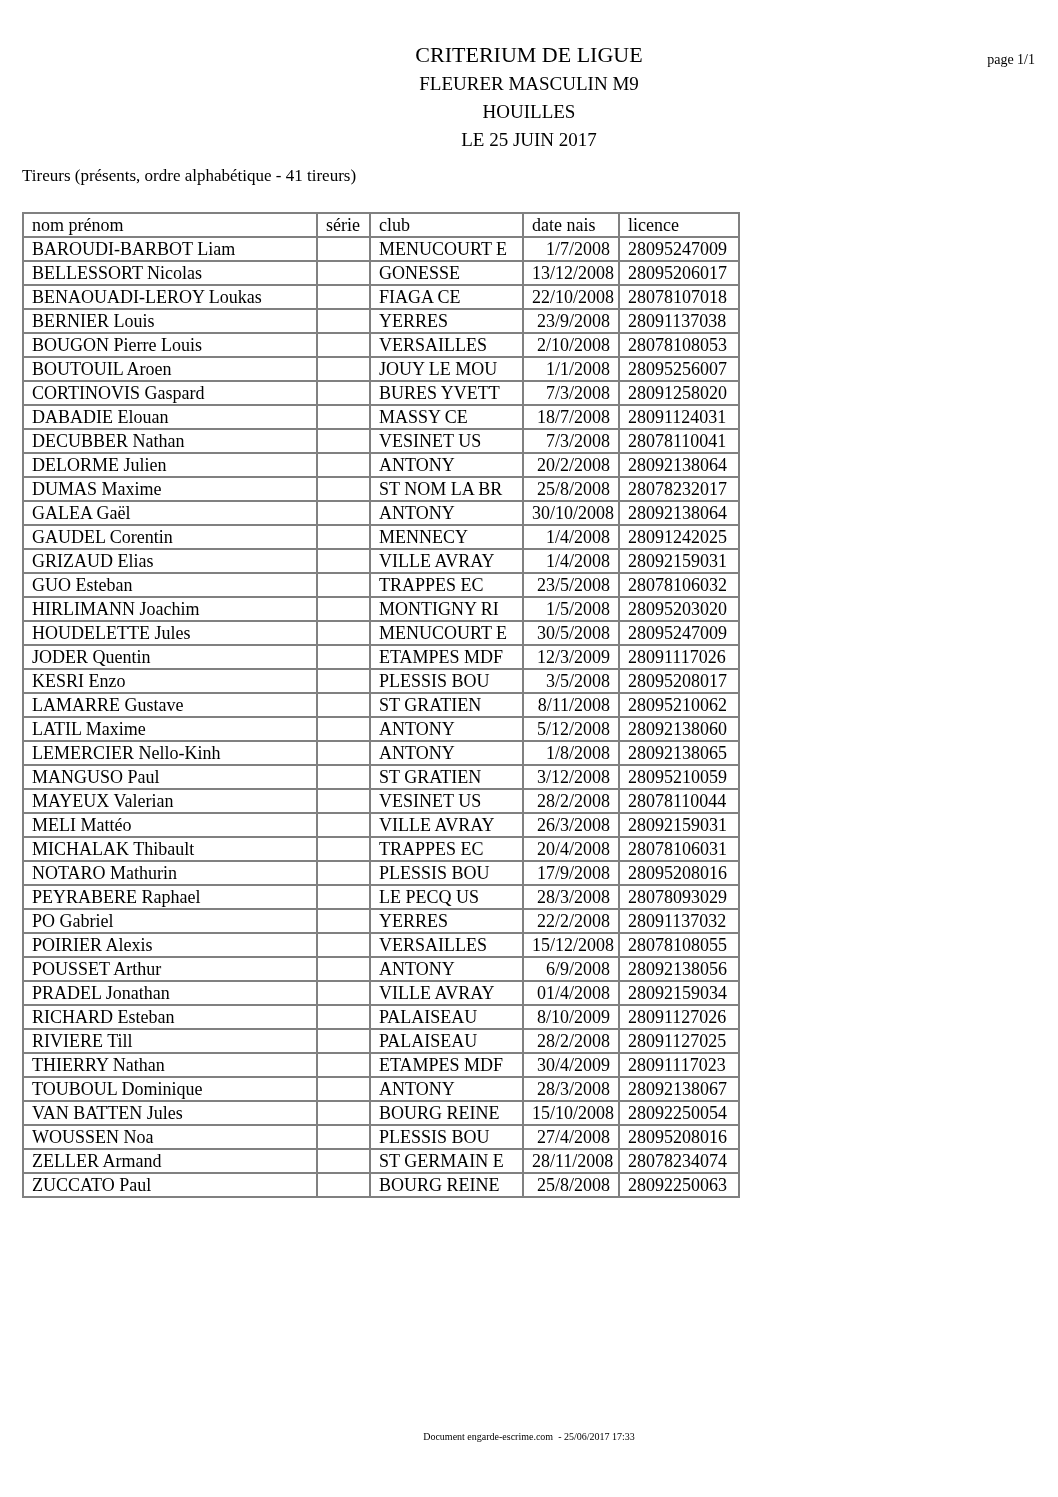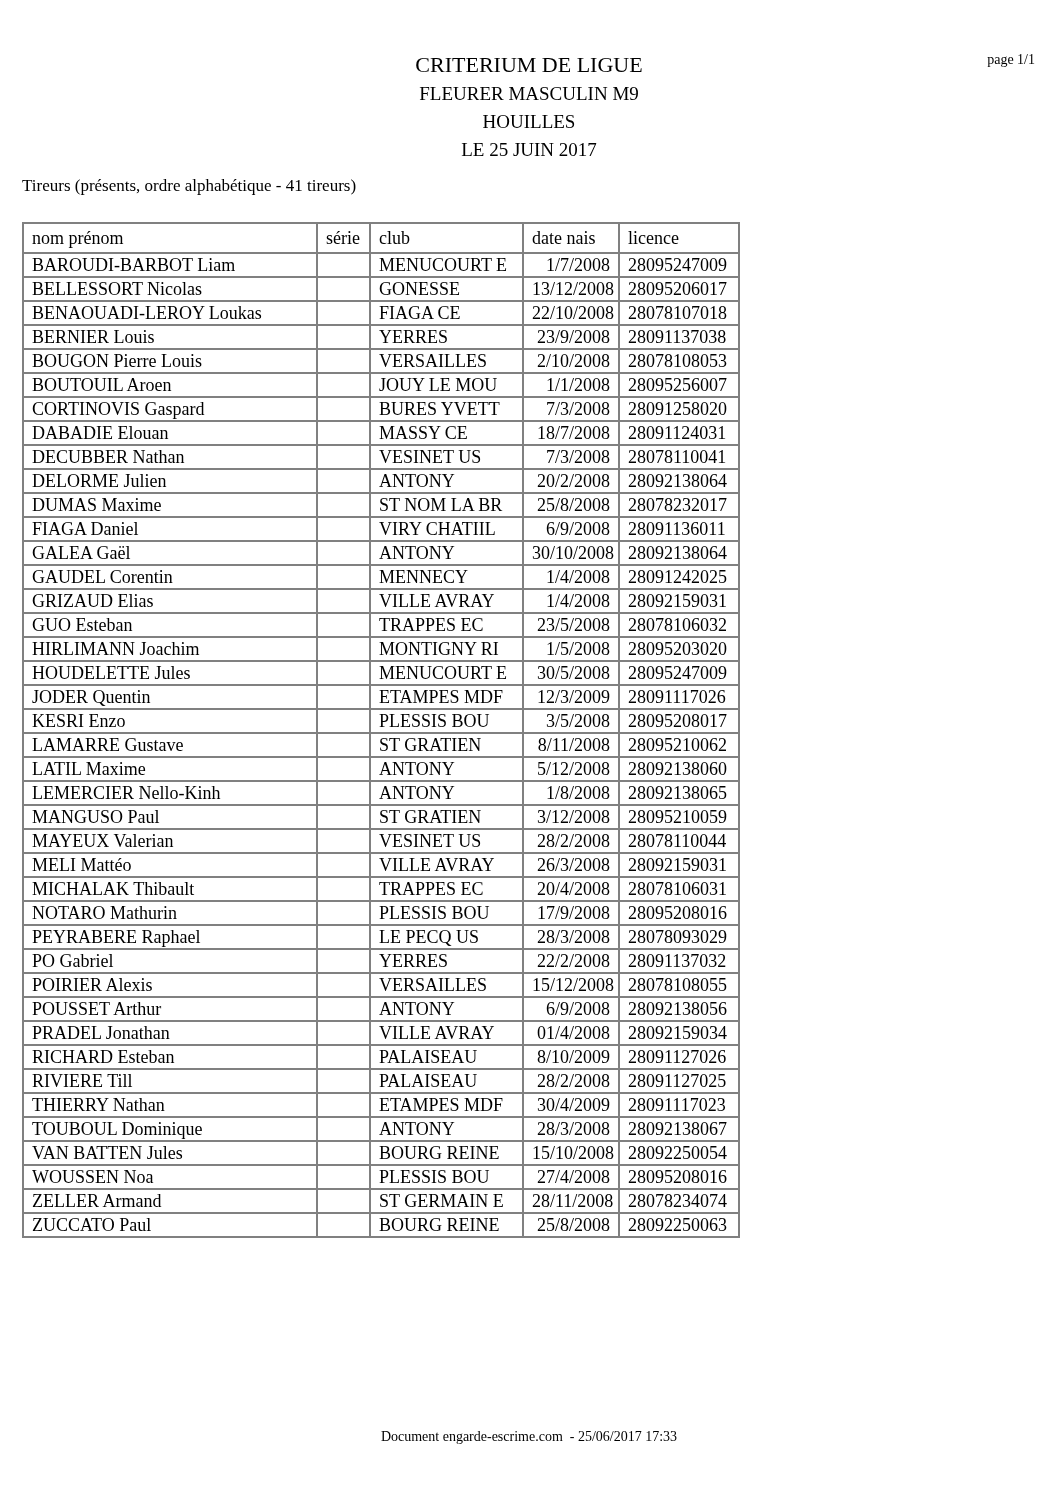--- a/index.html
+++ b/index.html
@@ -15,21 +15,21 @@
     margin: 0 auto;
   }
   .page-num {
     position: absolute;
     top: 52px;
     right: 23px;
     font-size: 14px;
     line-height: 16px;
   }
   .titles {
-    padding-top: 50px;
+    padding-top: 40px;
     text-align: center;
   }
   .title-main {
     font-size: 22px;
     line-height: 30px;
     font-weight: normal;
   }
   .title-sub {
     font-size: 19px;
     line-height: 28px;
@@ -47,35 +47,35 @@
     width: 716px;
     font-size: 18px;
   }
   table.fencers th, table.fencers td {
     border: 2px solid #808080;
     padding: 0 8px;
     overflow: hidden;
     white-space: nowrap;
     font-weight: normal;
   }
-  table.fencers th { height: 30px; text-align: left; }
+  table.fencers th { height: 24px; text-align: left; }
   table.fencers td { height: 24px; }
   .col-name    { width: 294px; }
   .col-serie   { width: 53px; }
   .col-club    { width: 153px; }
   .col-date    { width: 96px; }
   .col-licence { width: 120px; }
   .align-right { text-align: right; }
   .footer {
     position: absolute;
     top: 1428px;
     left: 0;
     width: 100%;
     text-align: center;
-    font-size: 14px;
+    font-size: 10px;
     line-height: 17px;
     white-space: pre;
   }
 </style>
 </head>
 <body>
 
 <div class="page">
 
   <div class="page-num">page 1/1</div>
@@ -178,27 +178,20 @@
       <td>28092138064</td>
     </tr>
         <tr>
       <td>DUMAS Maxime</td>
       <td class="align-right"></td>
       <td>ST NOM LA BR</td>
       <td class="align-right">25/8/2008</td>
       <td>28078232017</td>
     </tr>
         <tr>
-      <td>FIAGA Daniel</td>
-      <td class="align-right"></td>
-      <td>VIRY CHATIIL</td>
-      <td class="align-right">6/9/2008</td>
-      <td>28091136011</td>
-    </tr>
-        <tr>
       <td>GALEA Gaël</td>
       <td class="align-right"></td>
       <td>ANTONY</td>
       <td class="align-right">30/10/2008</td>
       <td>28092138064</td>
     </tr>
         <tr>
       <td>GAUDEL Corentin</td>
       <td class="align-right"></td>
       <td>MENNECY</td>

